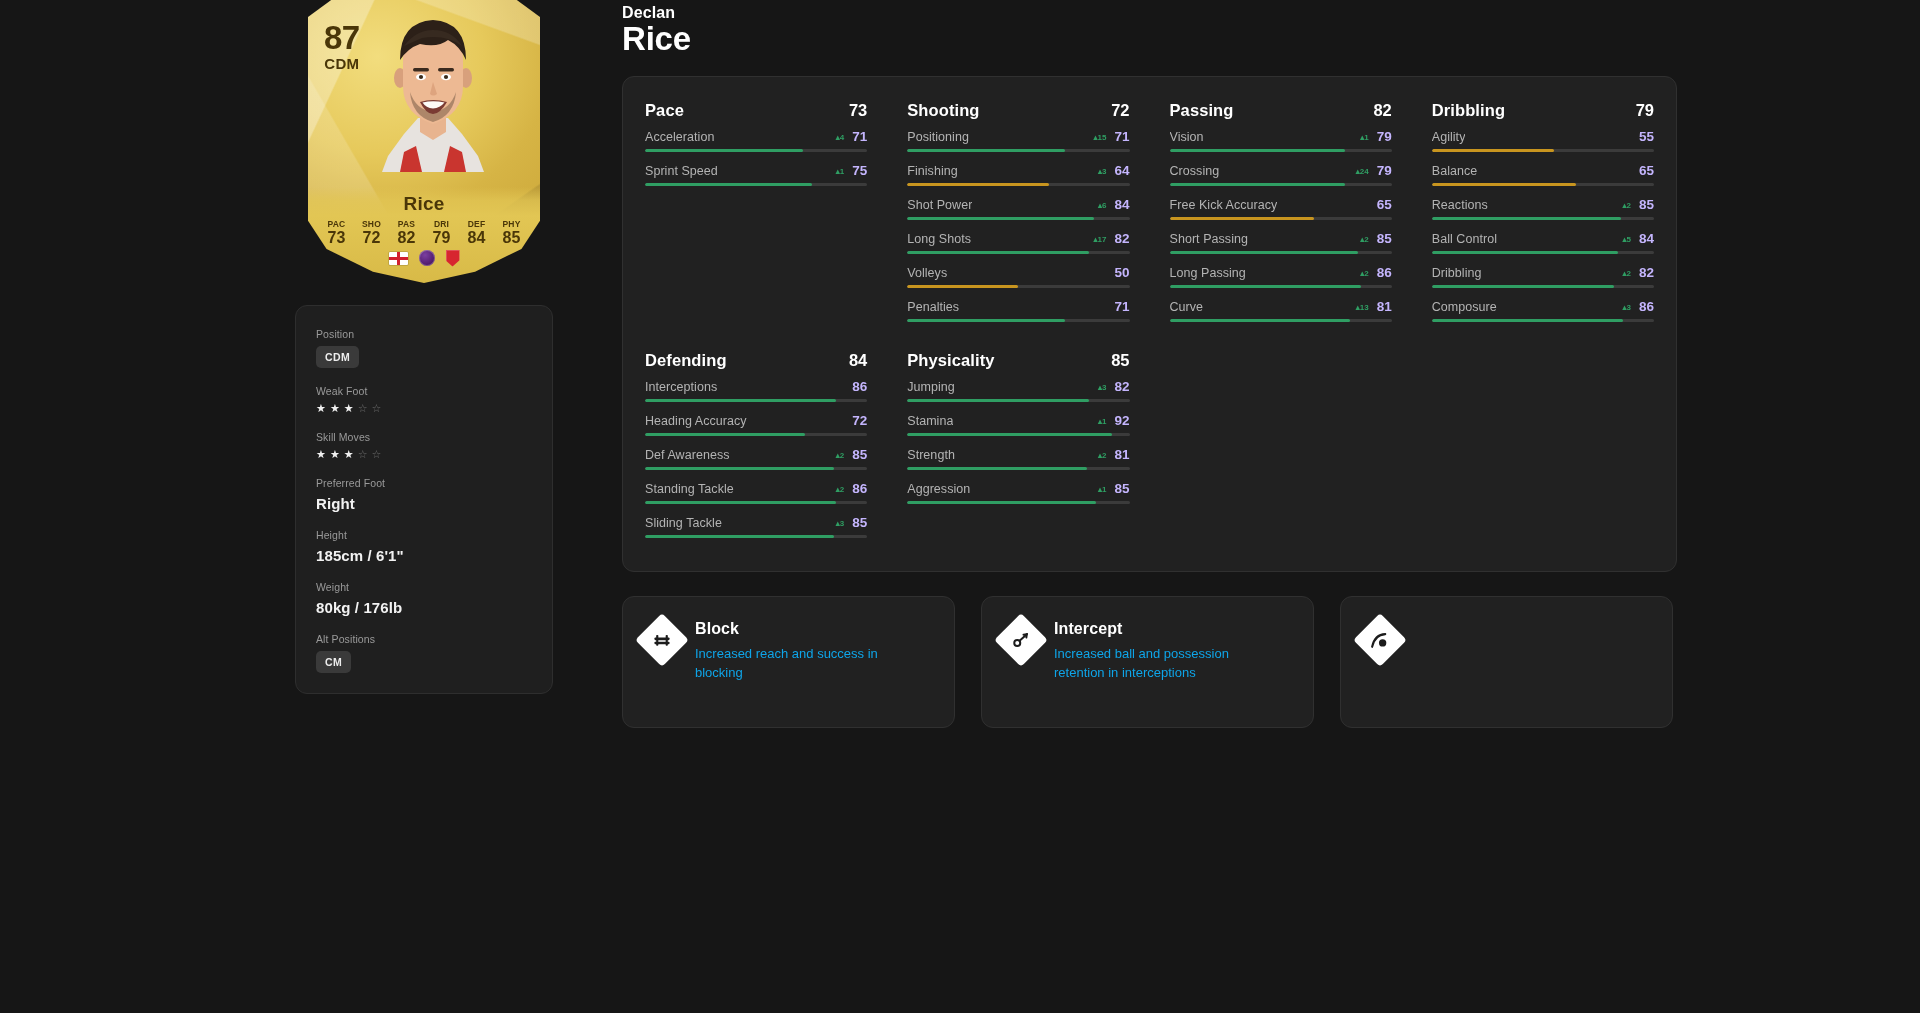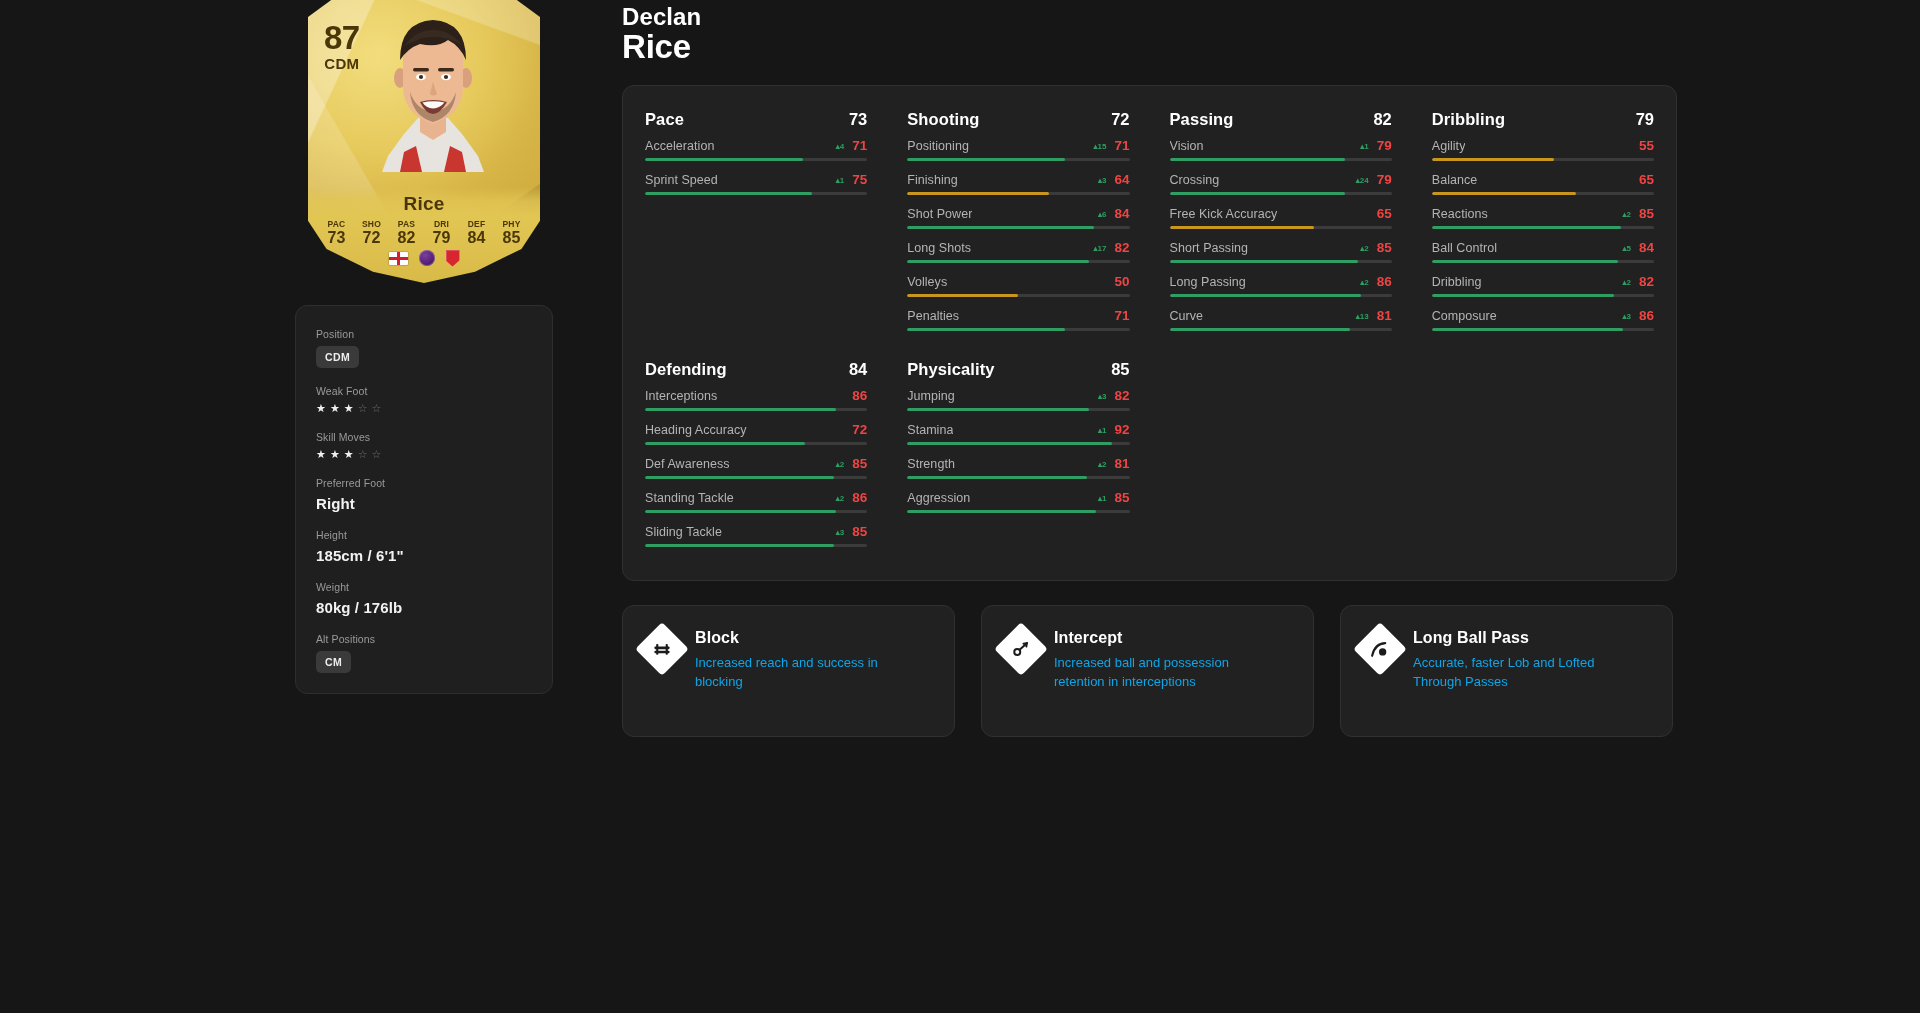--- a/index.html
+++ b/index.html
@@ -170,21 +170,21 @@
   .star-on { color: #f0f0f0; }
   .star-off { color: #6a6a6a; }
 
   
   .right-col {
     flex: 1 1 auto;
     padding: 0 0 0 27px;
   }
   .player-heading { padding-top: 4px; margin-bottom: 20px; }
   .first-name {
-    font-size: 24px; font-weight: bold; color: #ffffff;
+    font-size: 16px; font-weight: bold; color: #ffffff;
     letter-spacing: .1px; line-height: 1.1;
   }
   .last-name {
     font-size: 33px; font-weight: bold; color: #ffffff;
     letter-spacing: -.2px; line-height: 1.05;
   }
 
   
   .stats-panel {
     background: #212121;
@@ -220,21 +220,21 @@
     font-size: 12.5px; color: #b4b4b4; letter-spacing: .05px;
     white-space: nowrap; overflow: hidden; text-overflow: ellipsis;
   }
   .stat-right { display: flex; align-items: baseline; gap: 4px; flex: 0 0 auto; }
   .delta {
     font-size: 8px; font-weight: bold; letter-spacing: 0;
     white-space: nowrap; position: relative; top: -1px;
   }
   .delta.up { color: #2f9e63; }
   .stat-value {
-    font-size: 13.5px; font-weight: bold; color: #ef4444;
+    font-size: 13.5px; font-weight: bold; color: #c4b5fd;
     min-width: 19px; text-align: right;
   }
   .bar-track {
     height: 3px; width: 100%;
     background: #3b3b3b;
     border-radius: 2px;
     overflow: hidden;
   }
   .bar-fill { height: 100%; border-radius: 2px; }
 
@@ -841,21 +841,17 @@
             <div class="ps-desc">Increased ball and possession retention in interceptions</div>
           </div>
         </div>
         <div class="ps-card">
           <div class="ps-icon">
             <svg width="21" height="21" viewBox="0 0 24 24" fill="none" stroke="#1c1c1c" stroke-width="2.4" stroke-linecap="round">
               <circle cx="15" cy="14.5" r="4.2" fill="#1c1c1c" stroke="none"></circle>
               <path d="M3 19 Q6 5 18 4.5"></path>
             </svg>
           </div>
-          <div class="ps-text">
-            <div class="ps-name">Long Ball Pass</div>
-            <div class="ps-desc">Accurate, faster Lob and Lofted Through Passes</div>
-          </div>
         </div>
       </div>
 
   </div>
 </div>
 
 </body></html>

